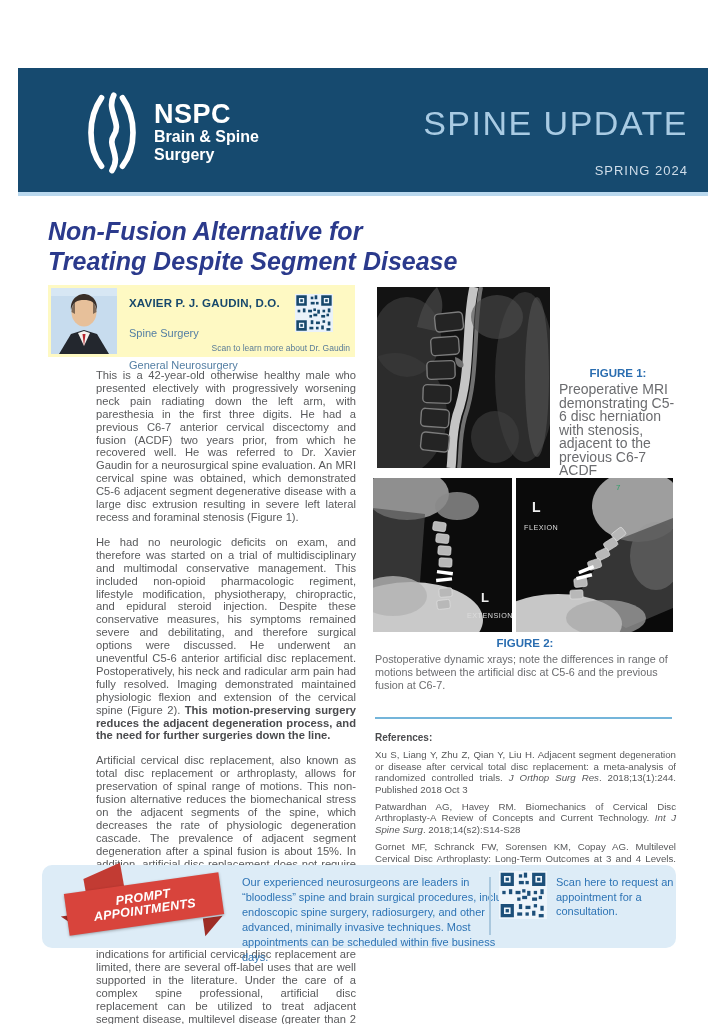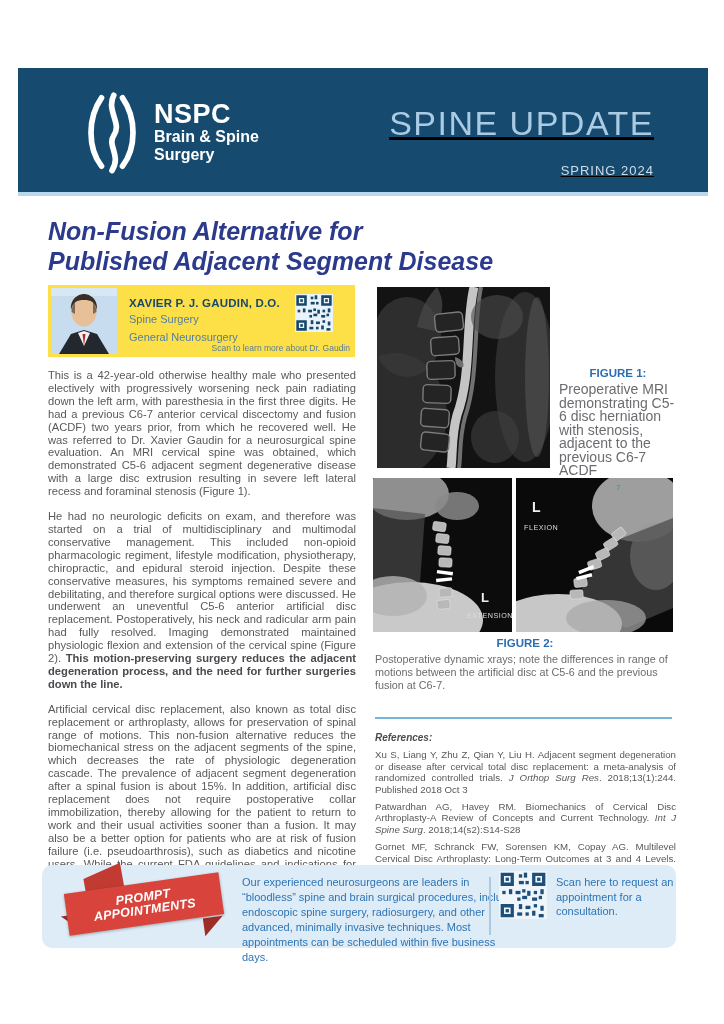--- a/index.html
+++ b/index.html
@@ -8,57 +8,57 @@
   .page { position:relative; width:724px; height:1024px; background:#ffffff; overflow:hidden; }
 
   
   .masthead { position:absolute; left:18px; top:68px; width:690px; height:128px;
               background:#164a6f; border-bottom:4px solid #b9d8ee; }
   .logo-block { position:absolute; left:66px; top:22px; display:flex; align-items:center; }
   .logo-icon { width:56px; height:84px; }
   .logo-text { margin-left:14px; color:#ffffff; }
   .brand-name { font-size:27px; font-weight:bold; letter-spacing:.5px; line-height:28px; }
   .brand-sub { font-size:16px; font-weight:bold; line-height:18px; }
-  .masthead-right { position:absolute; right:54px; top:36px; text-align:right;text-decoration:underline; }
+  .masthead-right { position:absolute; right:20px; top:36px; text-align:right; }
   .issue-title { color:#a9cbe3; font-size:34px; font-weight:400; letter-spacing:1.5px; }
   .issue-date { color:#cfdde9; font-size:13px; letter-spacing:1px; margin-top:20px; }
 
   
   .headline { position:absolute; left:48px; top:216px; width:620px;
               color:#2b3a8c; font-size:25px; font-weight:bold; font-style:italic; line-height:30px; }
 
   
-  .doctor-card { position:absolute; left:48px; top:285px; width:307px; height:72px; background:#fde047; }
+  .doctor-card { position:absolute; left:48px; top:285px; width:307px; height:72px; background:#fef9c3; }
   .doctor-photo { position:absolute; left:3px; top:3px; width:66px; height:66px; }
   .doctor-info { position:absolute; left:81px; top:12px; }
   .doctor-name { color:#17486c; font-size:11.5px; font-weight:bold; letter-spacing:.2px; }
-  .doctor-spec { color:#537ea3; font-size:11px; line-height:14.5px; margin-top:3px; }
+  .doctor-spec { color:#537ea3; font-size:11px; line-height:14.5px; margin-top:17px; }
   .doctor-qr { position:absolute; right:22px; top:9px; width:38px; height:38px; }
   .scan-note { position:absolute; right:5px; bottom:4px; color:#5a7c97; font-size:8.5px;padding-left:20px; }
 
   
   .body-col { position:absolute; left:48px; top:369px; width:308px;
               color:#58595b; font-size:11.2px; line-height:12.9px; text-align:justify; }
-  .body-col p { margin-bottom:12px; }
+  .body-col p { margin-bottom:12px;margin-left:48px; }
   .bold-tail { font-weight:bold; color:#4a4b4e; }
 
   
   .mri-img { position:absolute; left:377px; top:287px; width:173px; height:181px; }
   .fig1-caption { position:absolute; left:559px; top:367px; width:118px; }
   .fig-label { color:#2a6db0; font-size:11.5px; font-weight:bold; margin-bottom:4px;text-align:center; }
   .fig-text { color:#6b6c6f; font-size:14px; line-height:13.5px; }
   .xray-left { position:absolute; left:373px; top:478px; width:139px; height:154px; }
   .xray-right { position:absolute; left:516px; top:478px; width:157px; height:154px; }
   .fig2-caption { position:absolute; left:375px; top:637px; width:300px; }
   .fig2-caption .fig-text { font-size:10.8px; line-height:13px; }
 
   .refs-rule { position:absolute; left:375px; top:717px; width:297px; height:2px; background:#74b5da; }
   .references { position:absolute; left:375px; top:732px; width:301px;
                 color:#58595b; font-size:9.7px; line-height:11.4px; text-align:justify; }
-  .references h4 { font-size:10px; color:#4a4b4e; margin-bottom:6px;font-style:italic; }
+  .references h4 { font-size:10px; color:#4a4b4e; margin-bottom:6px; }
   .references p { margin-bottom:6px; }
   .journal { font-style:italic;margin-top:24px; }
 
   
   .bottom-band { position:absolute; left:42px; top:865px; width:634px; height:83px;
                  background:#ddecf7; border-radius:10px; }
   .ribbon { position:absolute; left:16px; top:6px; width:176px; height:68px; }
   .ribbon-fold-tl { position:absolute; left:26px; top:0px; width:40px; height:26px;
                     background:#c23b33; transform:rotate(-24deg) skewX(-14deg); }
   .ribbon-fold-bl { position:absolute; left:4px; top:44px; width:0; height:0;
@@ -98,21 +98,21 @@
       </div>
     </div>
     <div class="masthead-right">
       <div class="issue-title">SPINE UPDATE</div>
       <div class="issue-date">SPRING 2024</div>
     </div>
   </div>
 
   <h1 class="headline">
     <span>Non-Fusion Alternative for</span><br>
-    <span>Published Adjacent Segment Disease</span>
+    <span>Treating Despite Segment Disease</span>
   </h1>
 
   <div class="doctor-card">
     <svg class="doctor-photo" viewBox="0 0 66 66">
       <rect width="66" height="66" fill="#c7dcee"></rect>
       <rect x="0" y="0" width="66" height="8" fill="#d7e7f4"></rect>
       <path d="M8 66 L20 46 L33 42 L46 46 L58 66 Z" fill="#23272e"></path>
       <path d="M27 45 L33 58 L39 45 L33 43 Z" fill="#f4f2ee"></path>
       <path d="M31.5 46 L33 58 L34.5 46 Z" fill="#b5252e"></path>
       <ellipse cx="33" cy="24" rx="12.5" ry="14.5" fill="#e7c09a"></ellipse>

